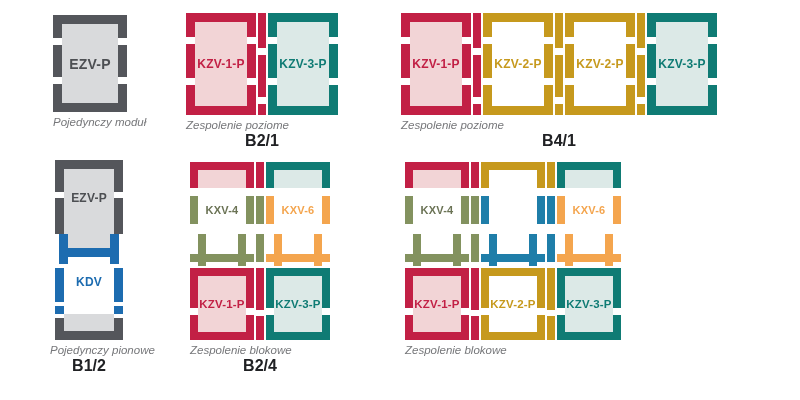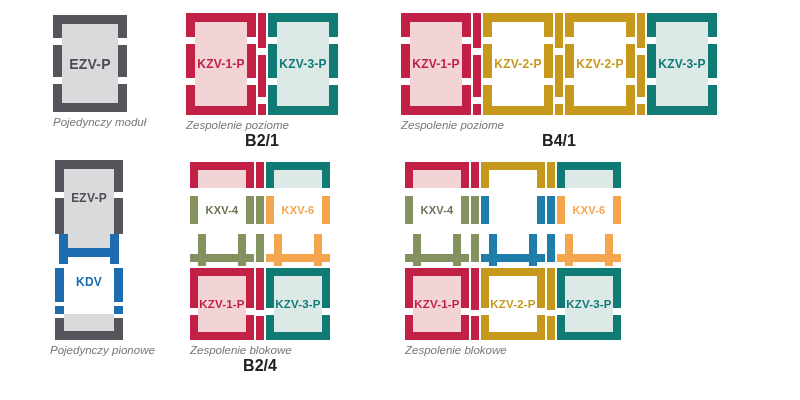--- a/index.html
+++ b/index.html
@@ -152,20 +152,21 @@
     <span class="mlabel t-bkdv" style="top:114px;bottom:auto;height:16px;font-size:12px">KDV</span>
     <i class="p" style="left:0;top:108px;width:9px;height:34px;background:var(--blue-kdv)"></i>
     <i class="p" style="left:59px;top:108px;width:9px;height:34px;background:var(--blue-kdv)"></i>
     <i class="p" style="left:0;top:146px;width:9px;height:8px;background:var(--blue-kdv)"></i>
     <i class="p" style="left:59px;top:146px;width:9px;height:8px;background:var(--blue-kdv)"></i>
     <i class="p" style="left:9px;top:154px;width:50px;height:17px;background:var(--gray-light)"></i>
     <i class="p" style="left:0;top:158px;width:9px;height:22px;background:var(--gray-dark)"></i>
     <i class="p" style="left:59px;top:158px;width:9px;height:22px;background:var(--gray-dark)"></i>
     <i class="p" style="left:0;top:171px;width:68px;height:9px;background:var(--gray-dark)"></i>
     <div class="caption" style="left:-5px">Pojedynczy pionowe</div>
+    <div class="dtitle">B1/2</div>
   </div>
 
   <div class="dg" style="left:190px;top:162px;width:140px;height:178px">
     <div class="kxv" style="left:0;--cap:var(--red);--capint:var(--pink);--kc:var(--green)">
       <div class="cap">
           <div class="capin"></div>
         </div>
       <i class="kseg l"></i>
         <i class="kseg r"></i>
       <span class="klabel t-green">KXV-4</span>

